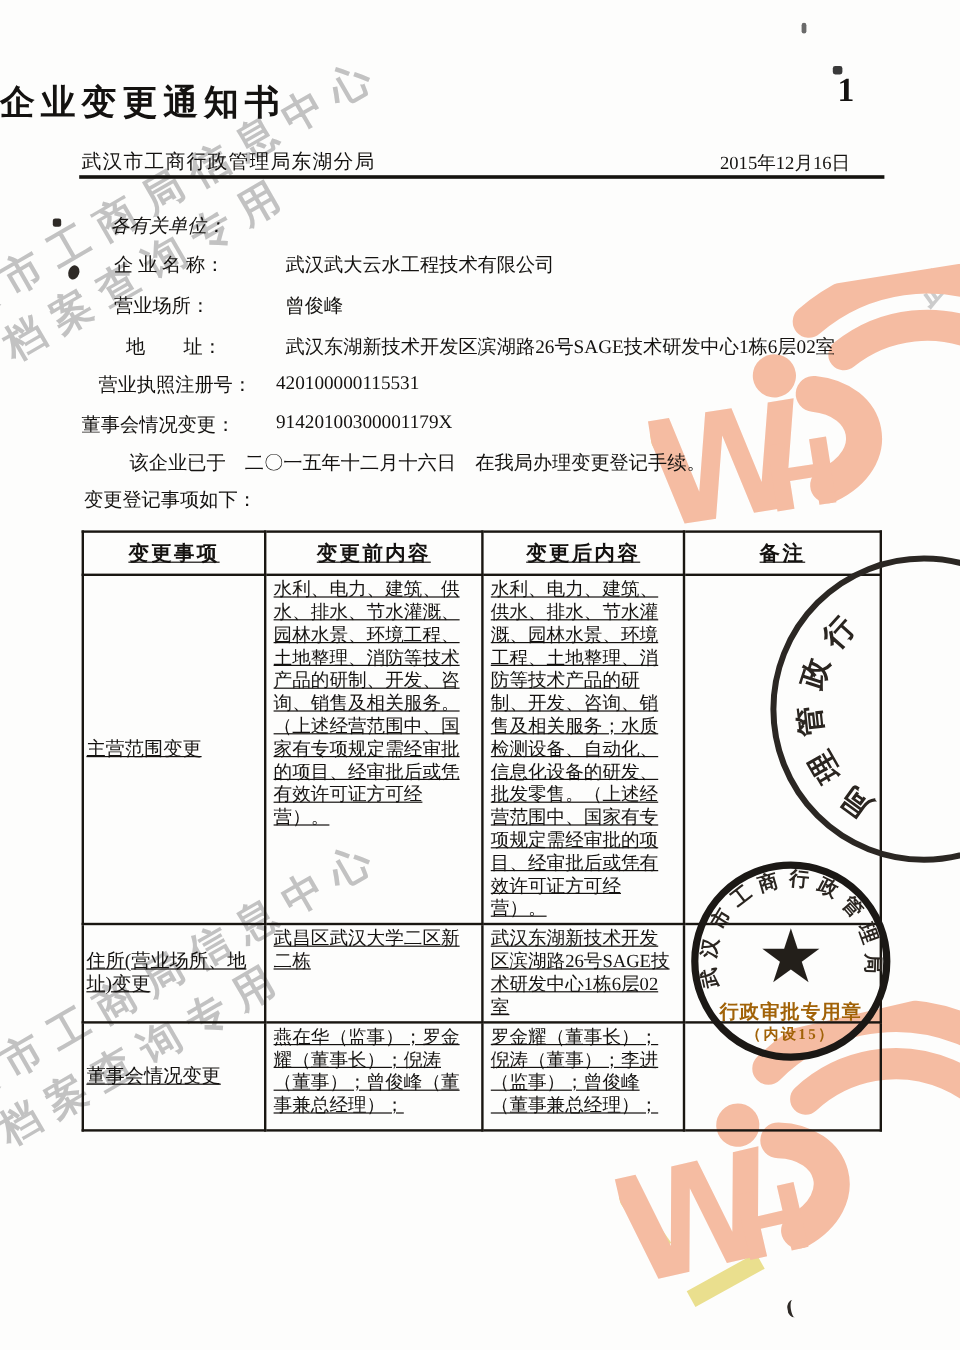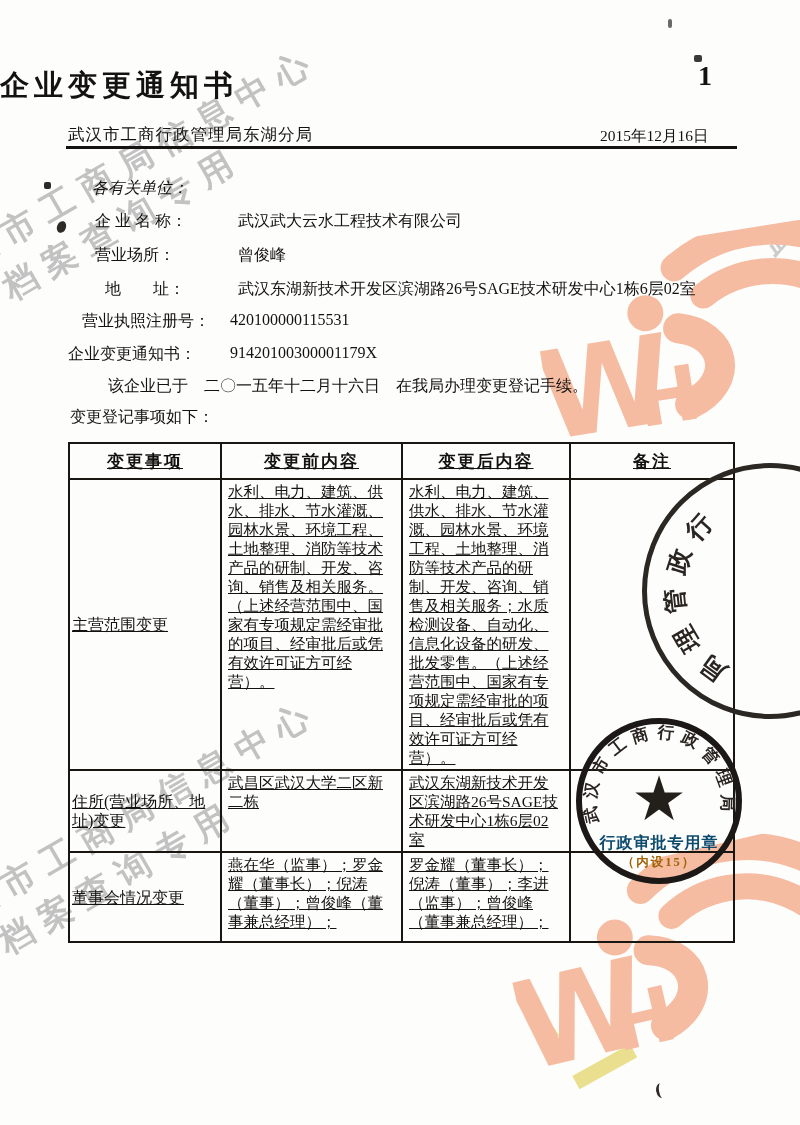--- a/index.html
+++ b/index.html
@@ -50,21 +50,21 @@
   .stamp-partial{left:642px;top:463px;width:246px;height:246px;border:5px solid #2b2723;}
   .stamp-main{left:576px;top:718px;width:154px;height:154px;border:6px solid #1b1815;}
   .arc-text{position:absolute;inset:0;}
   .arc-ch{position:absolute;font-weight:bold;color:#2a2520;
           font-family:"Liberation Serif",serif;}
   .stamp-partial .arc-ch{font-size:25px;}
   .stamp-main .arc-ch{font-size:16.5px;}
   .star{position:absolute;left:50%;top:50%;transform:translate(-50%,-54%);
         font-size:62px;color:#231f1a;line-height:1;}
   .seal-line1{position:absolute;left:0;top:109px;width:100%;text-align:center;
-              font-size:16px;font-weight:bold;color:#0c4a6e;letter-spacing:1px;}
+              font-size:16px;font-weight:bold;color:#a16207;letter-spacing:1px;}
   .seal-line2{position:absolute;left:0;top:130px;width:100%;text-align:center;
               font-size:12.5px;font-weight:bold;color:#a16207;letter-spacing:2px;}
   
   .speck{position:absolute;background:#2e2a26;z-index:4;}
   .sp1{left:44px;top:182px;width:7px;height:7px;border-radius:2px;}
   .sp2{left:57px;top:221px;width:9px;height:12px;border-radius:50%;transform:rotate(20deg);}
   .sp3{left:668px;top:19px;width:4px;height:9px;background:#6a6a6a;border-radius:2px;}
   .sp4{left:694px;top:55px;width:8px;height:7px;background:#3a3a3a;border-radius:2px;}
   .sp5{left:656px;top:1083px;width:8px;height:15px;background:transparent;
        border-left:3px solid #2e2a26;border-radius:50%;transform:rotate(-8deg);}
@@ -130,21 +130,21 @@
   </div>
   <div class="line f3">
     <span class="lbl">地　　址：</span>
     <span class="val">武汉东湖新技术开发区滨湖路26号SAGE技术研发中心1栋6层02室</span>
   </div>
   <div class="line f4">
     <span class="lbl">营业执照注册号：</span>
     <span class="val">420100000115531</span>
   </div>
   <div class="line f5">
-    <span class="lbl">企业变更通知书：</span>
+    <span class="lbl">董事会情况变更：</span>
     <span class="val">91420100300001179X</span>
   </div>
 
   <div class="line stmt">该企业已于　二〇一五年十二月十六日　在我局办理变更登记手续。</div>
   <div class="line intro">变更登记事项如下：</div>
 
   <div class="tbl-wrap">
     <table>
       <colgroup>
         <col style="width:152px">

